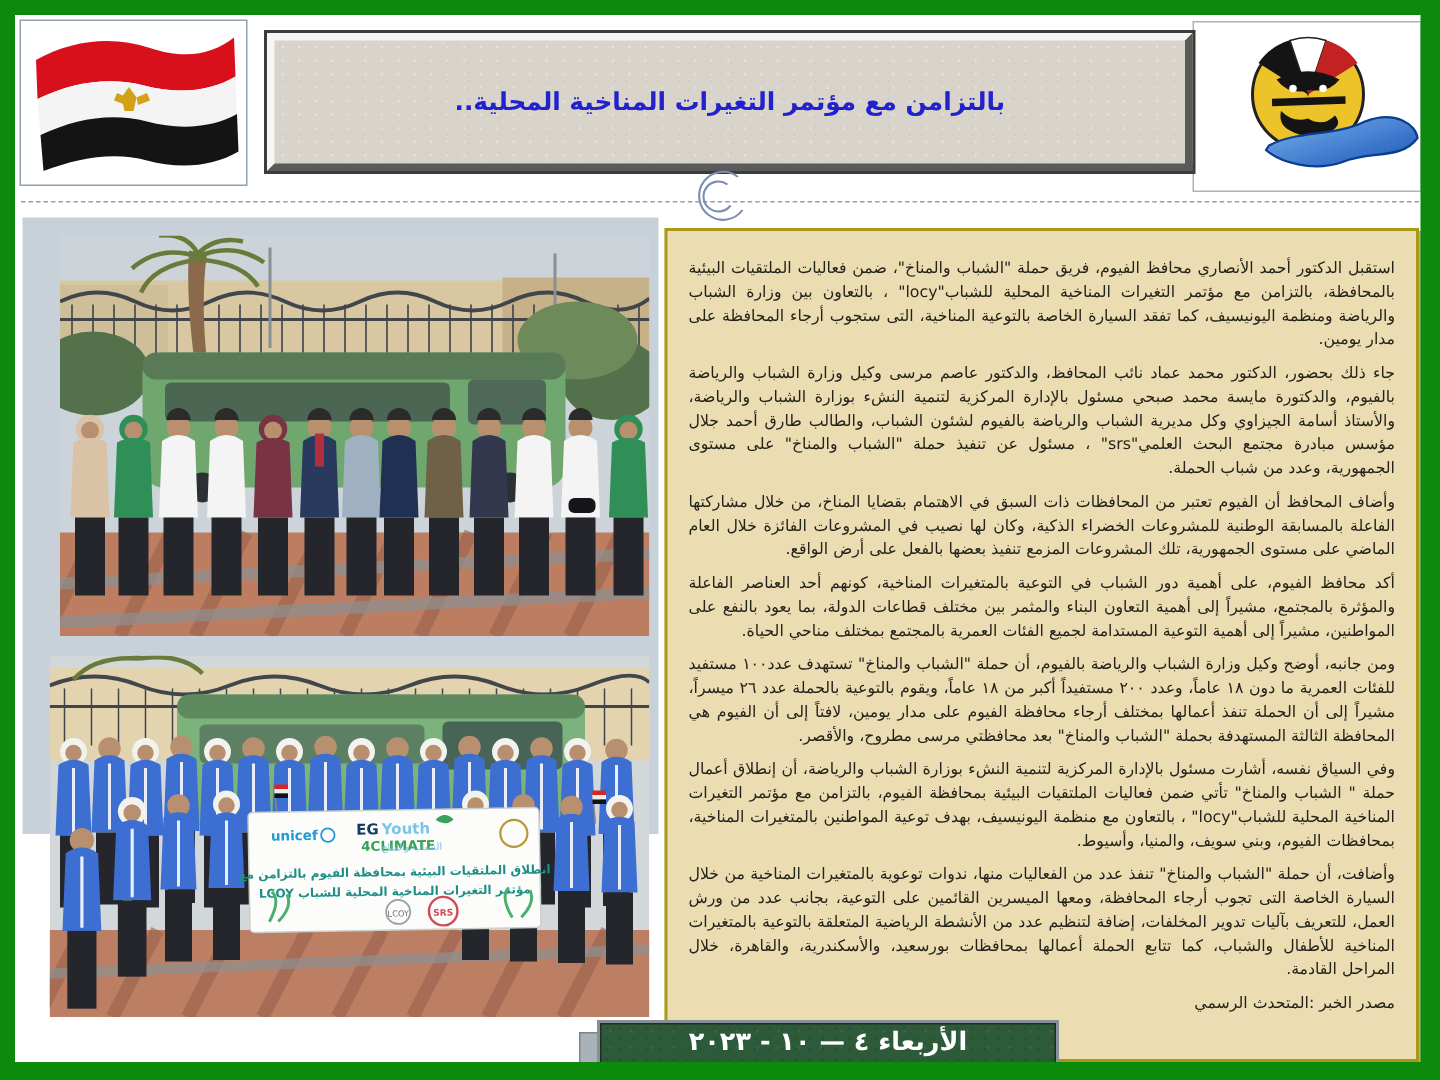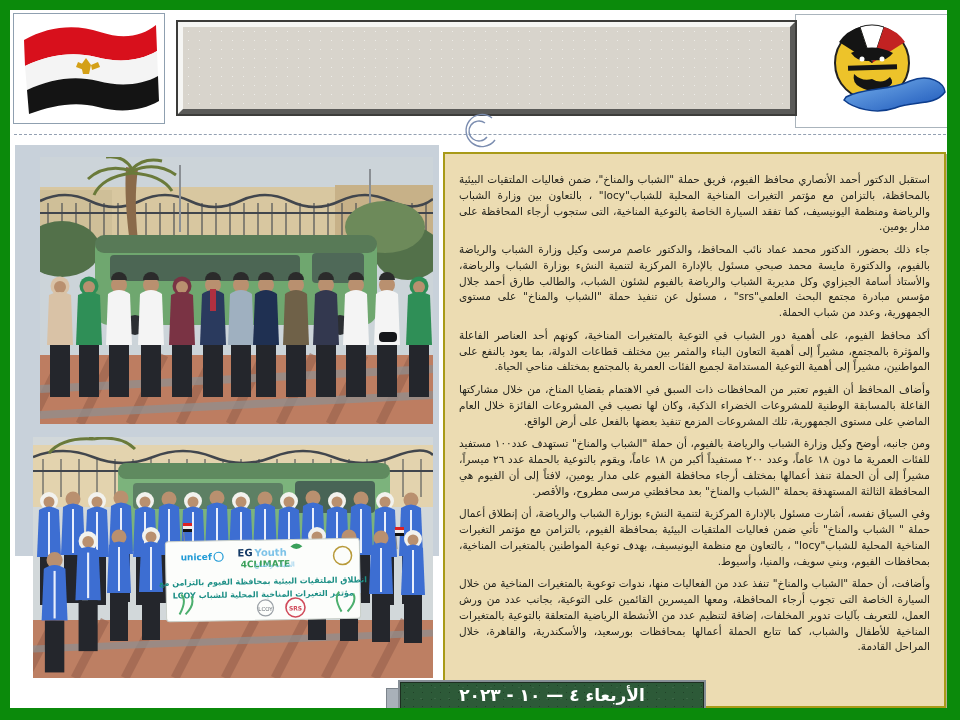--- a/index.html
+++ b/index.html
@@ -71,20 +71,21 @@
     <path d="M13,76 C37,65 60,61 84,67 C106,73 128,71 144,62 L145,87 C128,97 106,99 84,93 C62,87 39,91 15,100 Z" fill="#141414"></path>
     <g fill="#d4a017">
       <path d="M72,44 l5,7 l-2,9 h-6 l-2,-9 z"></path>
       <path d="M64,48 l7,3 l-1,5 l-8,-3 z"></path>
       <path d="M84,48 l-7,3 l1,5 l8,-3 z"></path>
     </g>
   </svg>
 </div>
 
 <div class="abs title-banner">
+  <div class="t1">بالتزامن مع مؤتمر التغيرات المناخية المحلية..</div>
 </div>
 
 <div class="abs logo-box">
   <svg width="151" height="112" viewBox="0 0 151 112">
     <defs>
       <linearGradient id="gB" x1="0" y1="0" x2="1" y2="1">
         <stop offset="0" stop-color="#7ab4ee"></stop>
           <stop offset="1" stop-color="#1a54b8"></stop>
       </linearGradient>
     </defs>
@@ -335,21 +336,22 @@
         <circle cx="262" cy="171" r="9.5" fill="none" stroke="#d04a5a" stroke-width="1.6"></circle>
         <text x="262" y="174" font-size="6" font-weight="bold" fill="#d04a5a" text-anchor="middle">SRS</text>
       </g>
     </svg>
   </div>
 </div>
 
 <div class="abs article-panel">
   <p>استقبل الدكتور أحمد الأنصاري محافظ الفيوم، فريق حملة "الشباب والمناخ"، ضمن فعاليات الملتقيات البيئية بالمحافظة، بالتزامن مع مؤتمر التغيرات المناخية المحلية للشباب"locy" ، بالتعاون بين وزارة الشباب والرياضة ومنظمة اليونيسيف، كما تفقد السيارة الخاصة بالتوعية المناخية، التى ستجوب أرجاء المحافظة على مدار يومين.</p>
   <p>جاء ذلك بحضور، الدكتور محمد عماد نائب المحافظ، والدكتور عاصم مرسى وكيل وزارة الشباب والرياضة بالفيوم، والدكتورة مايسة محمد صبحي مسئول بالإدارة المركزية لتنمية النشء بوزارة الشباب والرياضة، والأستاذ أسامة الجيزاوي وكل مديرية الشباب والرياضة بالفيوم لشئون الشباب، والطالب طارق أحمد جلال مؤسس مبادرة مجتمع البحث العلمي"srs" ، مسئول عن تنفيذ حملة "الشباب والمناخ" على مستوى الجمهورية، وعدد من شباب الحملة.</p>
+  <p>وأضاف المحافظ أن الفيوم تعتبر من المحافظات ذات السبق في الاهتمام بقضايا المناخ، من خلال مشاركتها الفاعلة بالمسابقة الوطنية للمشروعات الخضراء الذكية، وكان لها نصيب في المشروعات الفائزة خلال العام الماضي على مستوى الجمهورية، تلك المشروعات المزمع تنفيذ بعضها بالفعل على أرض الواقع.</p>
   <p>أكد محافظ الفيوم، على أهمية دور الشباب في التوعية بالمتغيرات المناخية، كونهم أحد العناصر الفاعلة والمؤثرة بالمجتمع، مشيراً إلى أهمية التعاون البناء والمثمر بين مختلف قطاعات الدولة، بما يعود بالنفع على المواطنين، مشيراً إلى أهمية التوعية المستدامة لجميع الفئات العمرية بالمجتمع بمختلف مناحي الحياة.</p>
-  <p>وأضاف المحافظ أن الفيوم تعتبر من المحافظات ذات السبق في الاهتمام بقضايا المناخ، من خلال مشاركتها الفاعلة بالمسابقة الوطنية للمشروعات الخضراء الذكية، وكان لها نصيب في المشروعات الفائزة خلال العام الماضي على مستوى الجمهورية، تلك المشروعات المزمع تنفيذ بعضها بالفعل على أرض الواقع.</p>
   <p>ومن جانبه، أوضح وكيل وزارة الشباب والرياضة بالفيوم، أن حملة "الشباب والمناخ" تستهدف عدد١٠٠ مستفيد للفئات العمرية ما دون ١٨ عاماً، وعدد ٢٠٠ مستفيداً أكبر من ١٨ عاماً، ويقوم بالتوعية بالحملة عدد ٢٦ ميسراً، مشيراً إلى أن الحملة تنفذ أعمالها بمختلف أرجاء محافظة الفيوم على مدار يومين، لافتاً إلى أن الفيوم هي المحافظة الثالثة المستهدفة بحملة "الشباب والمناخ" بعد محافظتي مرسى مطروح، والأقصر.</p>
   <p>وفي السياق نفسه، أشارت مسئول بالإدارة المركزية لتنمية النشء بوزارة الشباب والرياضة، أن إنطلاق أعمال حملة " الشباب والمناخ" تأتي ضمن فعاليات الملتقيات البيئية بمحافظة الفيوم، بالتزامن مع مؤتمر التغيرات المناخية المحلية للشباب"locy" ، بالتعاون مع منظمة اليونيسيف، بهدف توعية المواطنين بالمتغيرات المناخية، بمحافظات الفيوم، وبني سويف، والمنيا، وأسيوط.</p>
   <p>وأضافت، أن حملة "الشباب والمناخ" تنفذ عدد من الفعاليات منها، ندوات توعوية بالمتغيرات المناخية من خلال السيارة الخاصة التى تجوب أرجاء المحافظة، ومعها الميسرين القائمين على التوعية، بجانب عدد من ورش العمل، للتعريف بآليات تدوير المخلفات، إضافة لتنظيم عدد من الأنشطة الرياضية المتعلقة بالتوعية بالمتغيرات المناخية للأطفال والشباب، كما تتابع الحملة أعمالها بمحافظات بورسعيد، والأسكندرية، والقاهرة، خلال المراحل القادمة.</p>
+  <p class="source">مصدر الخبر :المتحدث الرسمي</p>
 </div>
 
 <div class="abs gray-chip"></div>
 <div class="abs date-banner">الأربعاء ٤ — ١٠ - ٢٠٢٣</div>
 
 </body></html>

